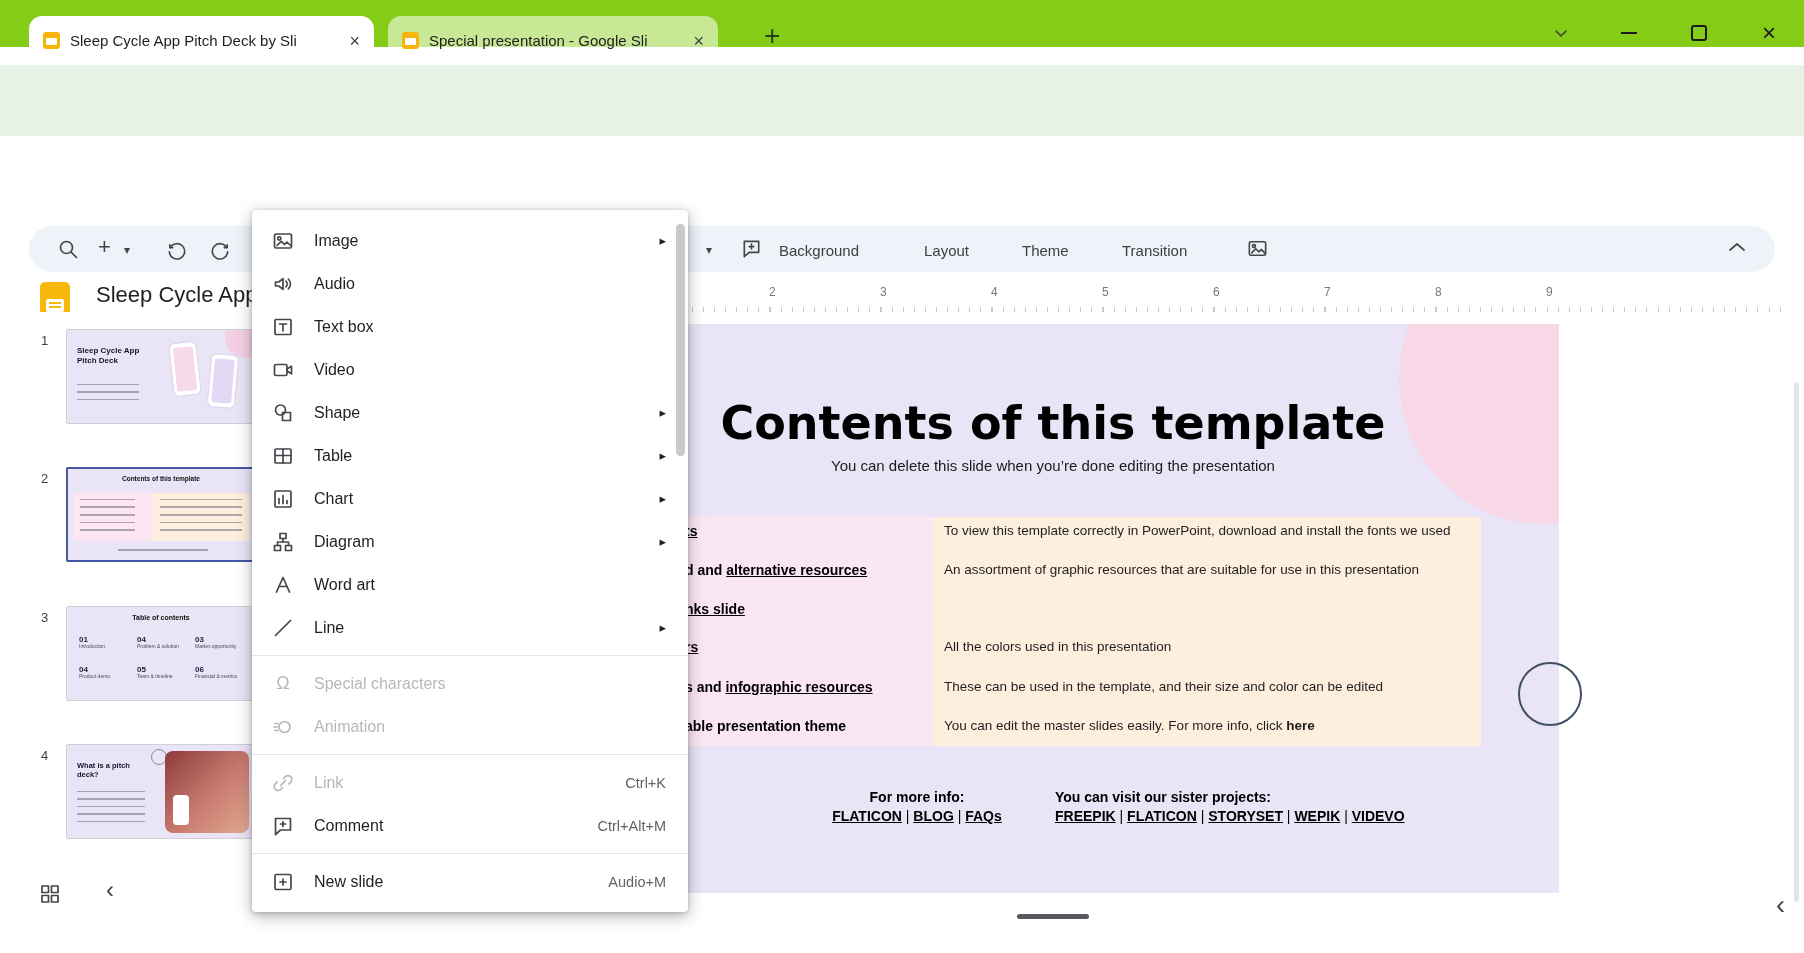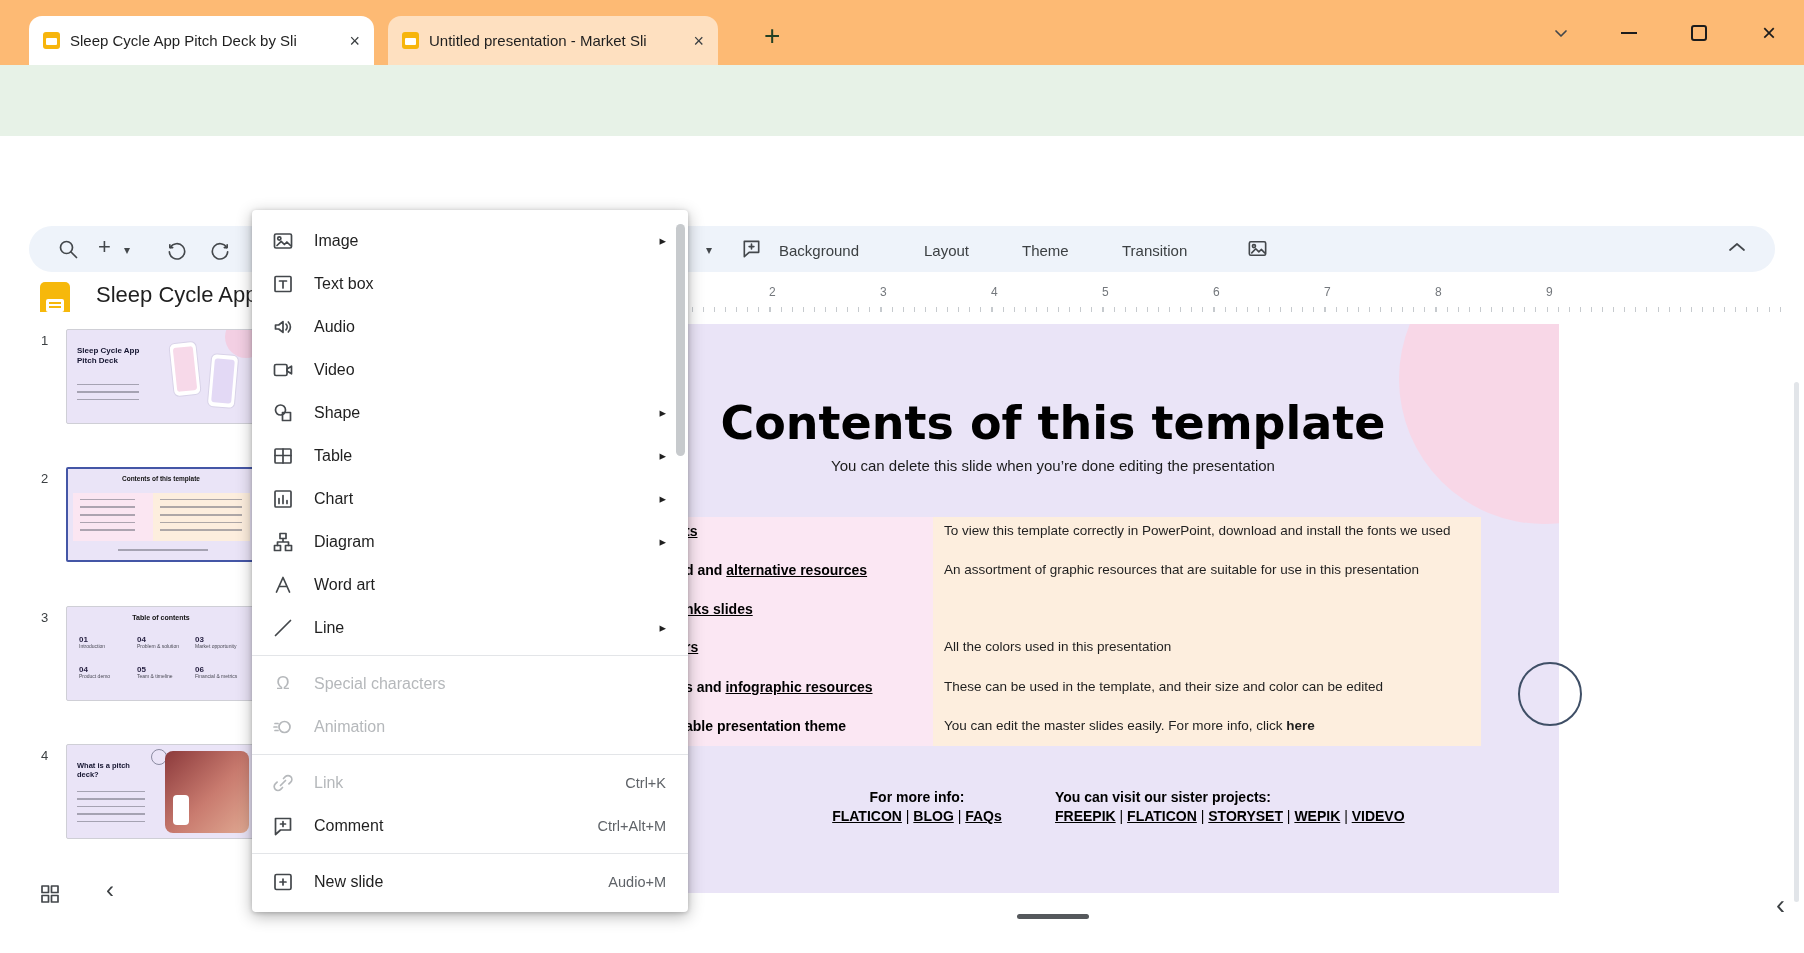--- a/index.html
+++ b/index.html
@@ -3,21 +3,21 @@
 <meta charset="utf-8">
 <style>
   html,body{margin:0;padding:0;}
   body{font-family:"Liberation Sans",sans-serif;background:#fff;}
   .stage{position:relative;width:1804px;height:953px;overflow:hidden;background:#fff;}
   svg{display:block;}
   svg.ic path,svg.ic rect,svg.ic circle{stroke:currentColor;fill:none;stroke-width:1.7;stroke-linecap:round;stroke-linejoin:round;}
   svg.ic{color:#43474b;}
 
   
-  .titlebar{position:absolute;left:0;top:0;width:100%;height:65px;background:#fdba74;}
+  .titlebar{position:absolute;left:0;top:0;width:100%;height:47px;background:#84cc16;}
   .tab{position:absolute;top:16px;height:49px;border-radius:13px 13px 0 0;display:flex;align-items:center;gap:10px;padding:0 14px;box-sizing:border-box;}
   .tab-active{left:29px;width:345px;background:#fff;}
   .tab-inactive{left:388px;width:330px;background:rgba(255,255,255,.55);}
   .favicon{width:17px;height:17px;border-radius:3px;background:#f7b50c;position:relative;flex:none;}
   .favicon i{position:absolute;left:3px;top:6px;width:11px;height:7px;background:#fff;border-radius:1px;}
   .tab-title{flex:1;font-size:15px;color:#1f1f1f;white-space:nowrap;overflow:hidden;}
   .tab-close{font-size:18px;color:#3c4043;line-height:1;cursor:default;}
   .newtab{position:absolute;left:764px;top:22px;font-size:28px;color:#234023;line-height:1;}
   .wc{position:absolute;top:0;height:65px;width:34px;display:flex;align-items:center;justify-content:center;color:#1c1c1c;}
   .wc-min i{display:block;width:16px;border-top:2px solid #1c1c1c;}
@@ -136,21 +136,21 @@
       <span class="favicon">
           <i></i>
         </span>
       <span class="tab-title">Sleep Cycle App Pitch Deck by Sli</span>
       <span class="tab-close">×</span>
     </div>
     <div class="tab tab-inactive">
       <span class="favicon">
           <i></i>
         </span>
-      <span class="tab-title">Untitled presentation - Market Sli</span>
+      <span class="tab-title">Special presentation - Google Sli</span>
       <span class="tab-close">×</span>
     </div>
     <span class="newtab">+</span>
     <span class="wc" style="left:1544px;">
       <svg class="ic" width="14" height="10" viewBox="0 0 14 10">
           <path d="M2 3l5 5 5-5"></path>
         </svg>
     </span>
     <span class="wc wc-min" style="left:1612px;">
         <i></i>
@@ -408,21 +408,21 @@
 
     <div class="slide">
       <span class="pink-circle"></span>
       <div class="slide-title">Contents of this template</div>
       <div class="slide-sub">You can delete this slide when you’re done editing the presentation</div>
       <div class="band-pink"></div>
       <div class="band-cream"></div>
 
       <div class="lrow r1"><span></span><span class="lk">ts</span></div>
       <div class="lrow r2"><span>d and </span><span class="lk">alternative resources</span></div>
-      <div class="lrow r3"><span></span><span class="lk">nks slides</span></div>
+      <div class="lrow r3"><span></span><span class="lk">nks slide</span></div>
       <div class="lrow r4"><span></span><span class="lk">rs</span></div>
       <div class="lrow r5"><span>s and </span><span class="lk">infographic resources</span></div>
       <div class="lrow r6"><span>able presentation theme</span><span class="lk"></span></div>
 
       <div class="rrow r1"><span>To view this template correctly in PowerPoint, download and install the fonts we used</span><span class="lk"></span></div>
       <div class="rrow r2"><span>An assortment of graphic resources that are suitable for use in this presentation</span><span class="lk"></span></div>
       <div class="rrow r4"><span>All the colors used in this presentation</span><span class="lk"></span></div>
       <div class="rrow r5"><span>These can be used in the template, and their size and color can be edited</span><span class="lk"></span></div>
       <div class="rrow r6"><span>You can edit the master slides easily. For more info, click </span><span class="lk">here</span></div>
 
@@ -470,34 +470,34 @@
             <circle cx="8.3" cy="9.5" r="1.6"></circle>
             <path d="M6 16.5l4.2-4.2 3.2 3.2 2.5-2.5 3.6 3.5"></path>
           </svg>
       </span>
       <span class="mi-label">Image</span>
       <span class="mi-arrow">▸</span>
     </div>
     <div class="mi">
       <span class="mi-icon">
         <svg class="ic" width="24" height="24" viewBox="0 0 24 24">
+            <path d="M4.5 10v4h3.2l4.3 3.4V6.6L7.7 10H4.5z"></path>
+            <path d="M15 9.2a4 4 0 010 5.6M17.3 7a7 7 0 010 10"></path>
+          </svg>
+      </span>
+      <span class="mi-label">Audio</span>
+    </div>
+    <div class="mi">
+      <span class="mi-icon">
+        <svg class="ic" width="24" height="24" viewBox="0 0 24 24">
             <rect x="4" y="4.5" width="16" height="15" rx="1"></rect>
             <path d="M8.5 9h7M12 9v7"></path>
           </svg>
       </span>
       <span class="mi-label">Text box</span>
-    </div>
-    <div class="mi">
-      <span class="mi-icon">
-        <svg class="ic" width="24" height="24" viewBox="0 0 24 24">
-            <path d="M4.5 10v4h3.2l4.3 3.4V6.6L7.7 10H4.5z"></path>
-            <path d="M15 9.2a4 4 0 010 5.6M17.3 7a7 7 0 010 10"></path>
-          </svg>
-      </span>
-      <span class="mi-label">Audio</span>
     </div>
     <div class="mi">
       <span class="mi-icon">
         <svg class="ic" width="24" height="24" viewBox="0 0 24 24">
             <rect x="3.5" y="6.5" width="12.5" height="11" rx="1.5"></rect>
             <path d="M16 11l4.5-2.8v7.6L16 13z"></path>
           </svg>
       </span>
       <span class="mi-label">Video</span>
     </div>

